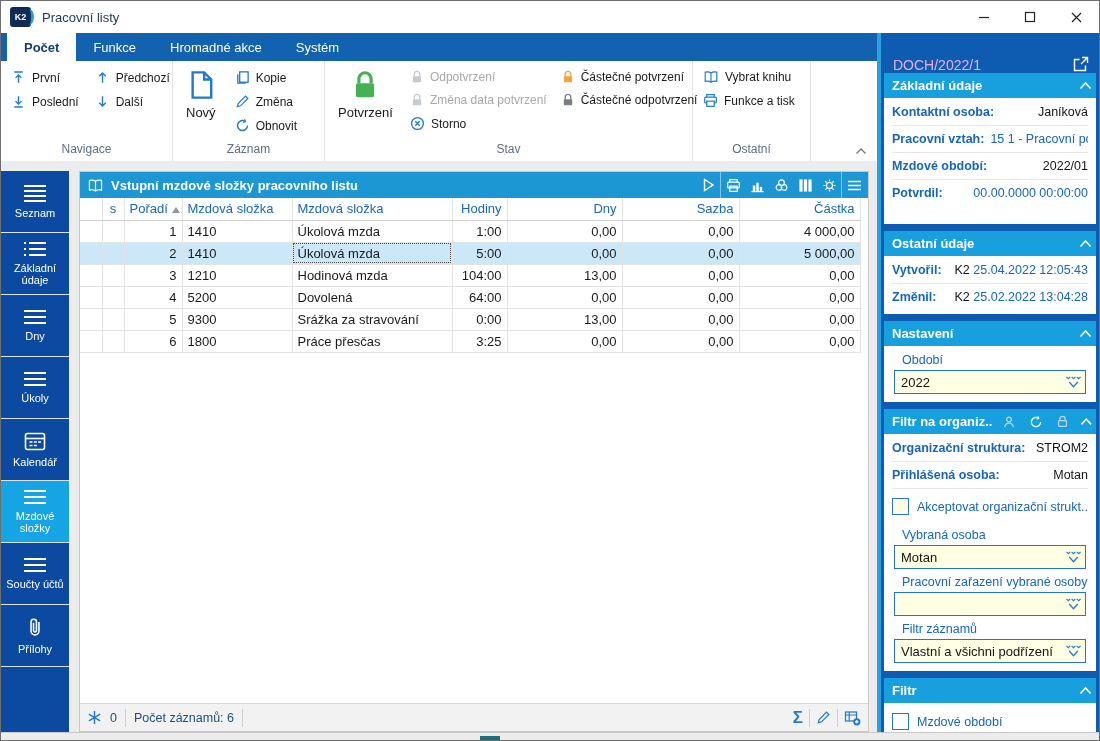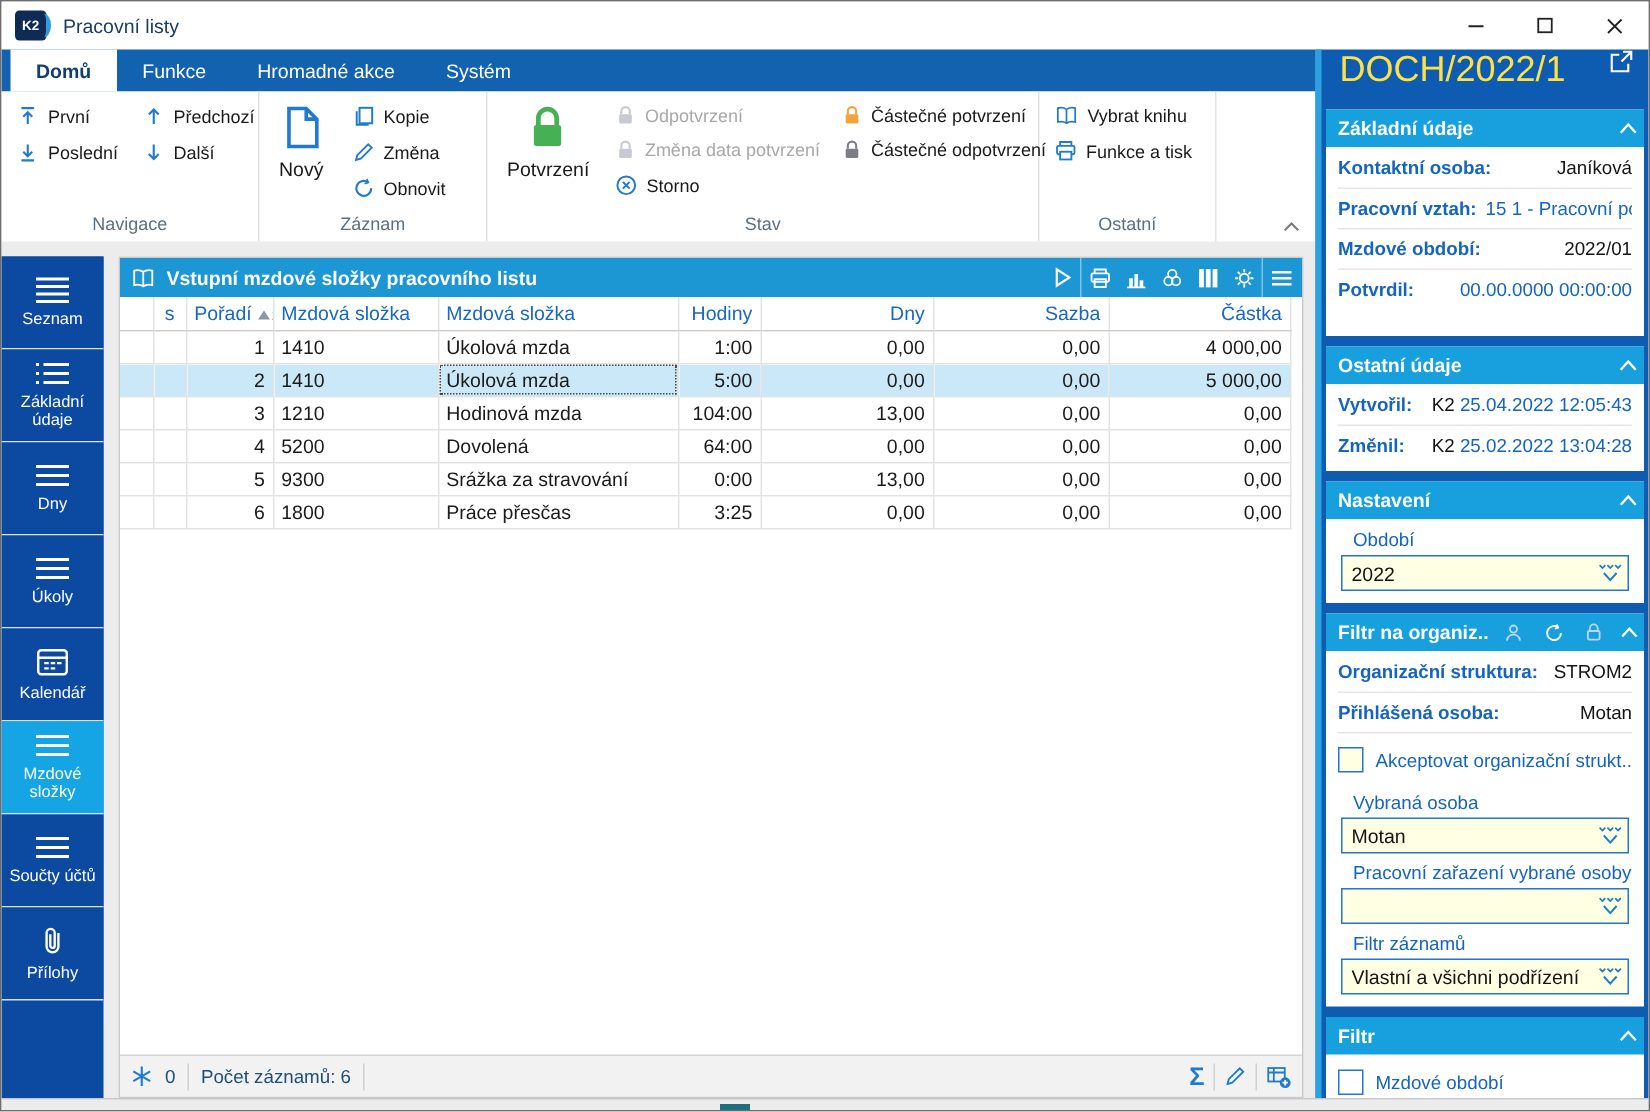--- a/index.html
+++ b/index.html
@@ -70,21 +70,21 @@
 
   .statusbar { height:28px; flex:0 0 28px; background:#f2f2f2; border-top:1px solid #d5d5d5; display:flex;
                align-items:center; padding:0 7px; gap:8px; color:#1f4e79; font-size:12.5px; }
   .sb-sep { width:1px; height:18px; background:#d0d0d0; }
   .sb-right { margin-left:auto; display:flex; align-items:center; gap:6px; }
   .sigma { color:#1f7ad0; font-size:17px; font-weight:bold; line-height:1; }
 
   
   .rightpanel { flex:1 1 auto; background:#0d5cb2; border-left:4px solid #2aa2e0; display:flex; flex-direction:column;
                 padding:0 3px 3px 3px; overflow:hidden; }
-  .rp-header { height:40px; flex:0 0 40px; display:flex; align-items:flex-start; color:#fde047; font-size:24px; padding:0 7px 0 9px; }
+  .rp-header { height:40px; flex:0 0 40px; display:flex; align-items:flex-end; color:#f0abfc; font-size:14px; padding:0 7px 0 9px; }
   .rp-expand { margin-left:auto; display:flex; }
   .rp-section { background:#fff; margin-bottom:7px; flex:0 0 auto; }
   .rp-sec-header { background:#17a0dd; color:#fff; font-weight:bold; font-size:13px; height:25px;
                    display:flex; align-items:center; padding:0 4px 0 8px; gap:6px; }
   .rp-sec-title { flex:1 1 auto; white-space:nowrap; overflow:hidden; }
   .rp-hdr-ic { width:22px; display:flex; justify-content:center; }
   .rp-sec-body { padding:1px 8px 4px 8px; font-size:12.5px; }
   .rp-row { display:flex; justify-content:space-between; align-items:center; padding:6px 0;
             border-bottom:1px solid #e6e6e6; gap:6px; }
   .rp-row:last-child { border-bottom:none; }
@@ -134,21 +134,21 @@
           </svg>
       </div>
     </div>
   </div>
 
   <div class="under">
     <div class="left-side">
 
       <div class="tabstrip">
         <div class="tab active">
-            <span>Domů</span>
+            <span>Počet</span>
           </div>
         <div class="tab">
             <span>Funkce</span>
           </div>
         <div class="tab">
             <span>Hromadné akce</span>
           </div>
         <div class="tab">
             <span>Systém</span>
           </div>

